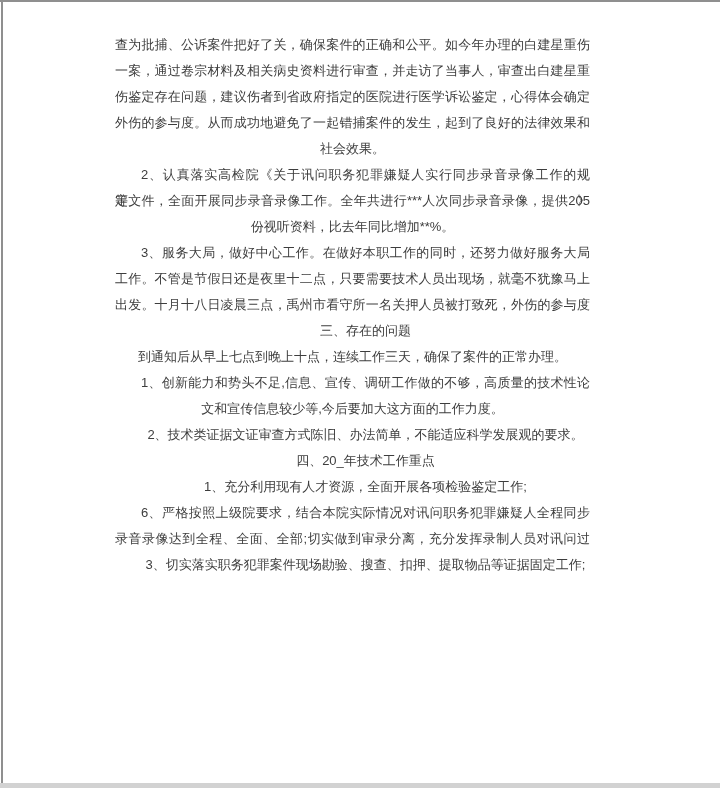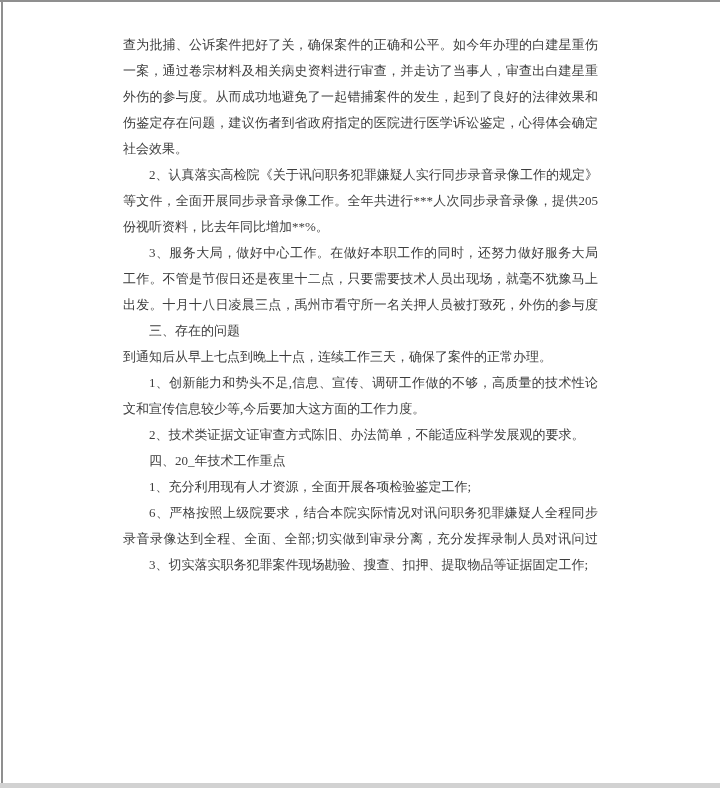--- a/index.html
+++ b/index.html
@@ -27,53 +27,52 @@
     top: 0; left: 1px;
     width: 2px; height: 783px;
   }
   .edge-bottom {
     position: absolute;
     left: 0; bottom: 0;
     width: 720px; height: 5px;
   }
   .text-block {
     position: absolute;
-    left: 123px;
+    left: 115px;
     top: 32px;
     width: 475px;
-    font-family: Liberation Serif, serif;
   }
   .doc-line {
     height: 26px;
     line-height: 26px;
     font-size: 13px;
     letter-spacing: 0;
     white-space: nowrap;
-    text-align: left;
+    text-align: center;
   }
   .doc-line.full {
     white-space: normal;
     text-align: justify;
     text-align-last: justify;
   }
   .doc-line.indent {
     text-indent: 2em;
   }
 </style>
 </head>
 <body>
 
 <div class="viewport" style="background: rgb(255, 255, 255);">
   <div class="edge-top" style="background: rgb(143, 143, 143);"></div>
   <div class="edge-left" style="background: rgb(143, 143, 143);"></div>
   <div class="text-block" id="doc-lines" style="color: rgb(61, 61, 61);">
       <div class="doc-line full">查为批捕、公诉案件把好了关，确保案件的正确和公平。如今年办理的白建星重伤</div>
       <div class="doc-line full">一案，通过卷宗材料及相关病史资料进行审查，并走访了当事人，审查出白建星重</div>
+      <div class="doc-line full">伤鉴定存在问题，建议伤者到省政府指定的医院进行医学诉讼鉴定，心得体会确定</div>
       <div class="doc-line full">外伤的参与度。从而成功地避免了一起错捕案件的发生，起到了良好的法律效果和</div>
-      <div class="doc-line full">伤鉴定存在问题，建议伤者到省政府指定的医院进行医学诉讼鉴定，心得体会确定</div>
       <div class="doc-line">社会效果。</div>
       <div class="doc-line indent full">2、认真落实高检院《关于讯问职务犯罪嫌疑人实行同步录音录像工作的规定》</div>
       <div class="doc-line full">等文件，全面开展同步录音录像工作。全年共进行***人次同步录音录像，提供205</div>
       <div class="doc-line">份视听资料，比去年同比增加**%。</div>
       <div class="doc-line indent full">3、服务大局，做好中心工作。在做好本职工作的同时，还努力做好服务大局</div>
       <div class="doc-line full">工作。不管是节假日还是夜里十二点，只要需要技术人员出现场，就毫不犹豫马上</div>
       <div class="doc-line full">出发。十月十八日凌晨三点，禹州市看守所一名关押人员被打致死，外伤的参与度</div>
       <div class="doc-line indent">三、存在的问题</div>
       <div class="doc-line">到通知后从早上七点到晚上十点，连续工作三天，确保了案件的正常办理。</div>
       <div class="doc-line indent full">1、创新能力和势头不足,信息、宣传、调研工作做的不够，高质量的技术性论</div>

